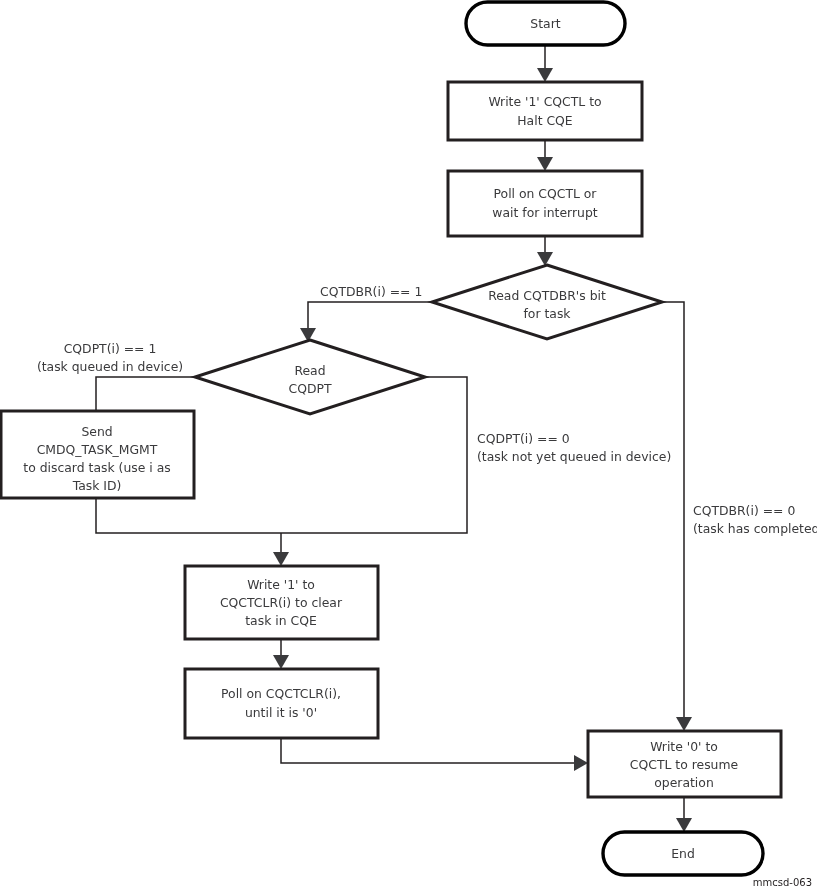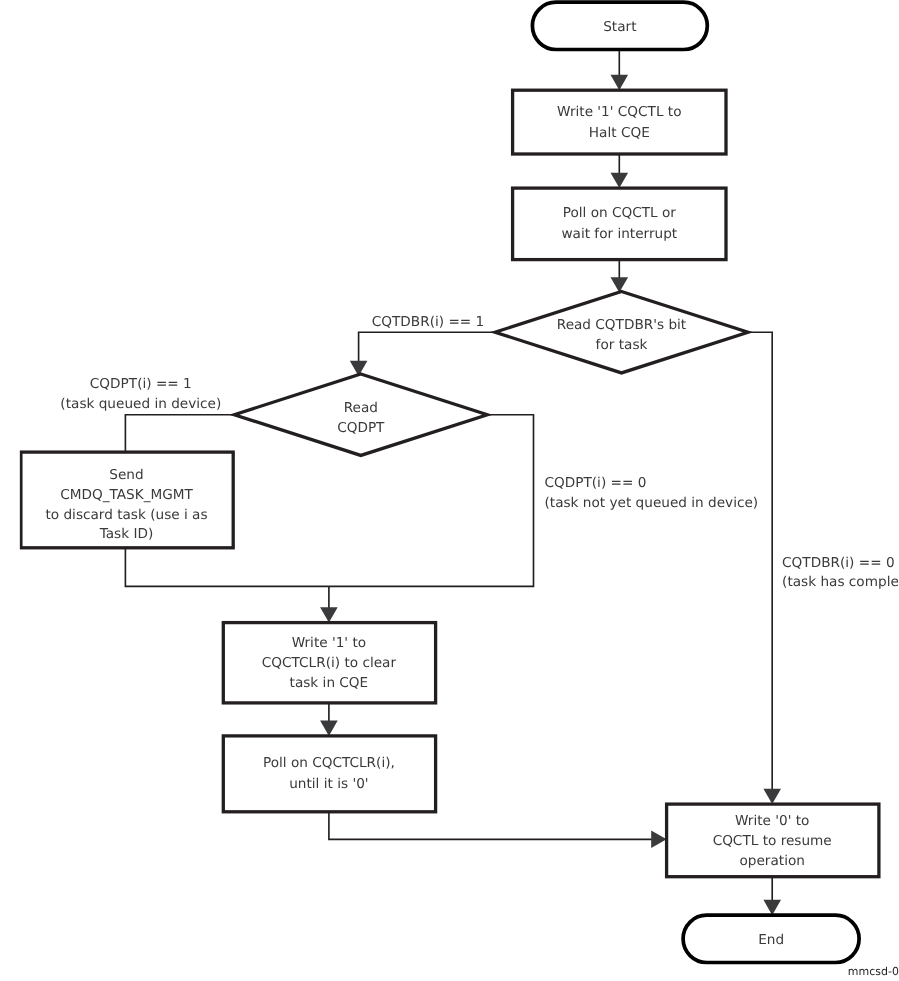--- a/index.html
+++ b/index.html
@@ -10,21 +10,20 @@
   body {
     width: 817px;
     height: 892px;
     font-family: "DejaVu Sans", sans-serif;
     overflow: hidden;
   }
   #flow-root {
     position: relative;
     width: 654px;
     height: 892px;
-    padding-left: 18px;
   }
   svg#flowchart {
     display: block;
     width: 817px;
     height: 892px;
   }
   .node-shape {
     fill: #ffffff;
     stroke: #231f20;
     stroke-width: 3;

